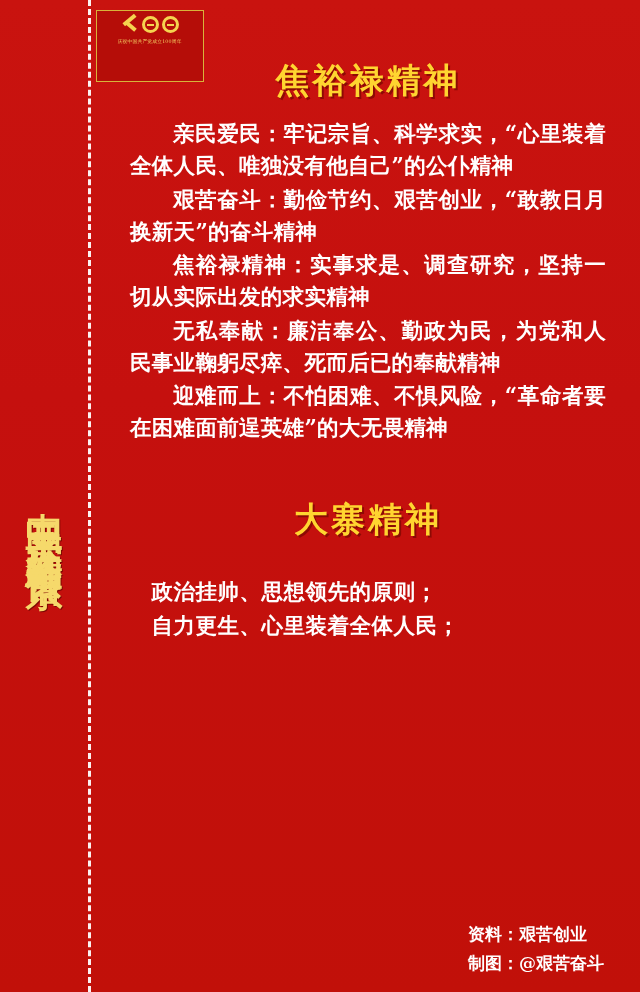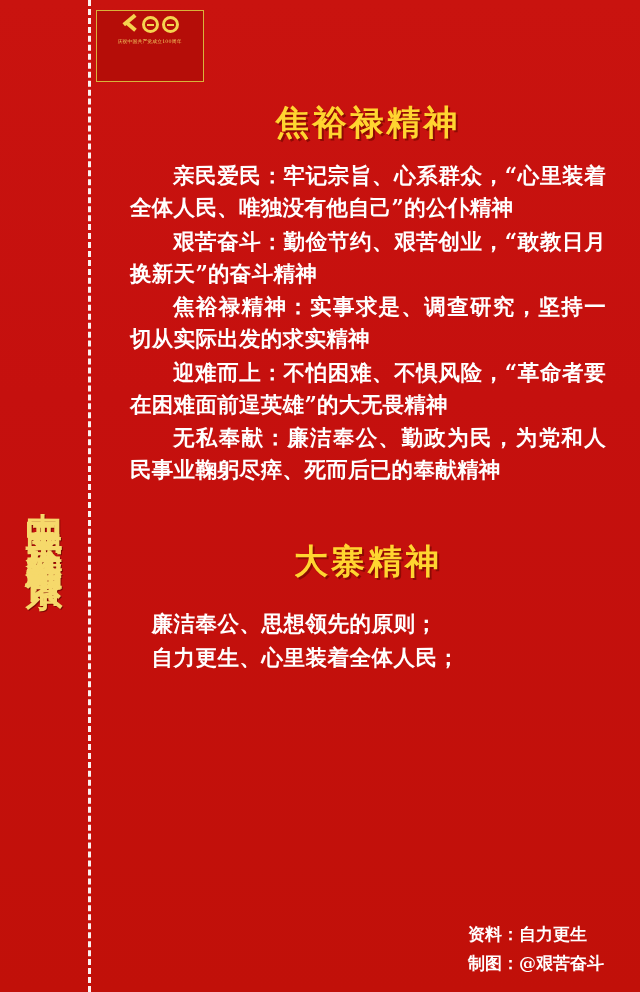--- a/index.html
+++ b/index.html
@@ -102,35 +102,35 @@
     text-align: center;
     letter-spacing: .2px;
     transform: scale(.95);
   }
 
   
   .content {
     position: absolute;
     left: 96px; top: 0;
     width: 544px; height: 992px;
-    padding: 100px 34px 0 34px;
+    padding: 58px 34px 0 34px;
   }
 
   h2.section-title {
     color: #ffd530;
     font-size: 34px;
     font-weight: bold;
     text-align: center;
     letter-spacing: 3px;
     text-shadow: 2px 2px 0 #8d0a04;
     margin-bottom: 14px;
   }
   h2.section-title.second {
     margin-top: 52px;
-    margin-bottom: 22px;
+    margin-bottom: 32px;
   }
 
   p.para {
     color: #ffffff;
     font-size: 21.5px;
     font-weight: bold;
     line-height: 1.5;
     text-indent: 2em;
     margin-bottom: 1px;
     letter-spacing: 0.3px;
@@ -174,31 +174,31 @@
       <span class="zero"></span>
       <span class="zero"></span>
     </div>
     <div class="badge-sub">庆祝中国共产党成立100周年</div>
   </div>
 
   <div class="content">
 
     <h2 class="section-title">焦裕禄精神</h2>
 
-    <p class="para">亲民爱民：牢记宗旨、心系群众，“心里装着全体人民、唯独没有他自己”的公仆精神</p>
+    <p class="para">亲民爱民：牢记宗旨、科学求实，“心里装着全体人民、唯独没有他自己”的公仆精神</p>
     <p class="para">艰苦奋斗：勤俭节约、艰苦创业，“敢教日月换新天”的奋斗精神</p>
     <p class="para">焦裕禄精神：实事求是、调查研究，坚持一切从实际出发的求实精神</p>
+    <p class="para">无私奉献：廉洁奉公、勤政为民，为党和人民事业鞠躬尽瘁、死而后已的奉献精神</p>
     <p class="para">迎难而上：不怕困难、不惧风险，“革命者要在困难面前逞英雄”的大无畏精神</p>
-    <p class="para">无私奉献：廉洁奉公、勤政为民，为党和人民事业鞠躬尽瘁、死而后已的奉献精神</p>
 
     <h2 class="section-title second">大寨精神</h2>
 
-    <p class="line">廉洁奉公、思想领先的原则；</p>
+    <p class="line">政治挂帅、思想领先的原则；</p>
     <p class="line">自力更生、心里装着全体人民；</p>
 
   </div>
 
   <div class="credits">
-    <div>资料：自力更生</div>
+    <div>资料：艰苦创业</div>
     <div>制图：@艰苦奋斗</div>
   </div>
 
 </div>
 
 </body></html>

